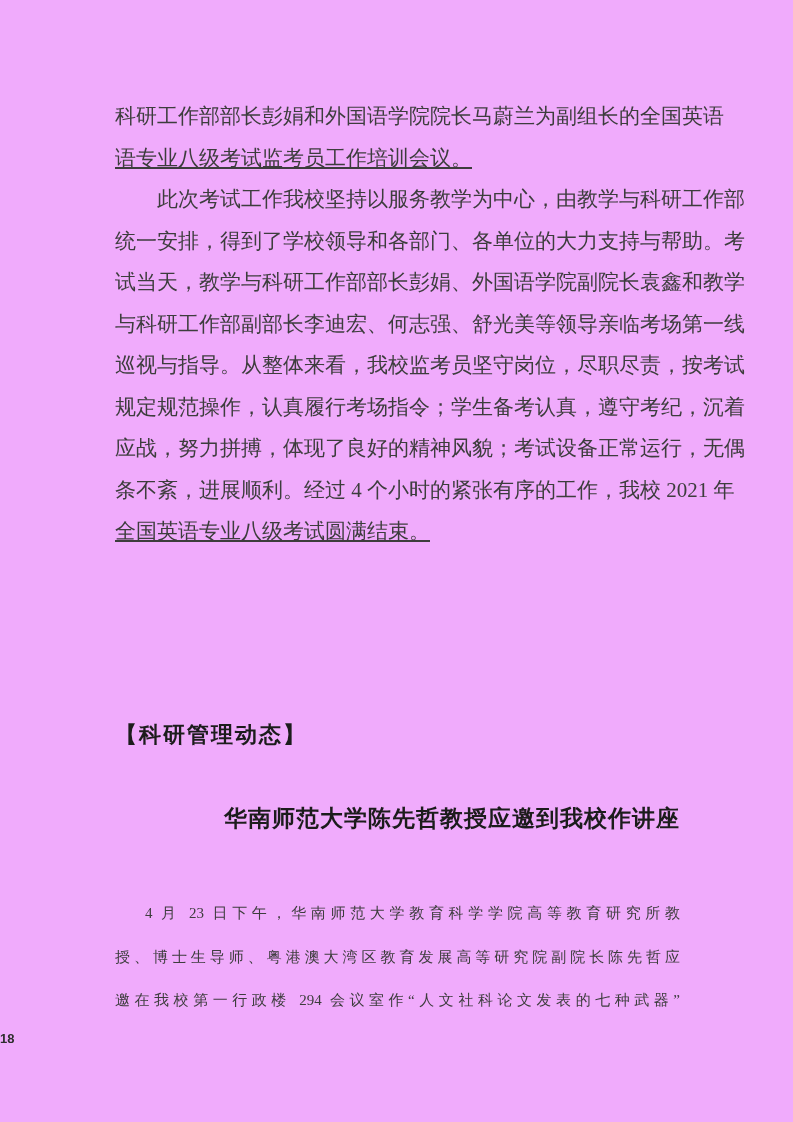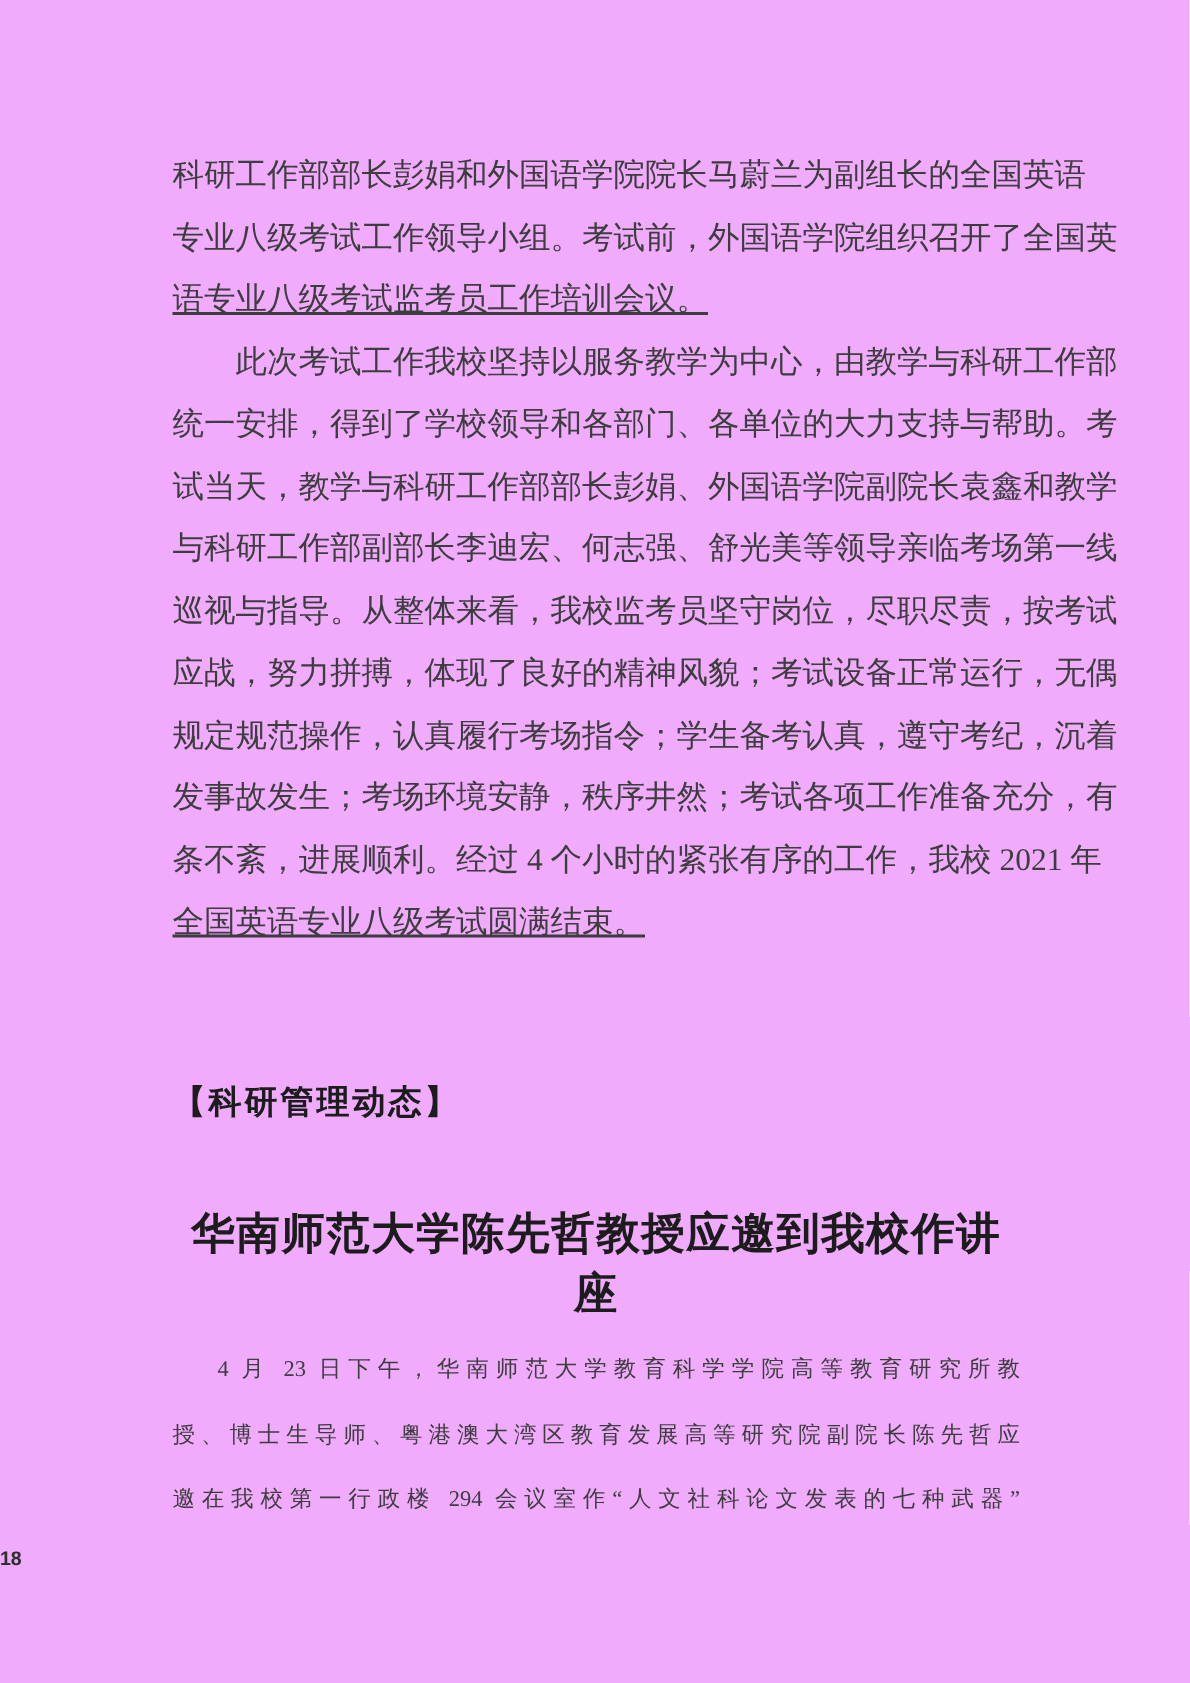--- a/index.html
+++ b/index.html
@@ -50,23 +50,23 @@
     font-size: 22px;
     font-weight: bold;
     letter-spacing: 2px;
     color: #1c1c1c;
   }
   .article-title {
     position: absolute;
     left: 115px;
     top: 803px;
     width: 565px;
-    text-align: center;
+    text-align: right;
     font-family: "Liberation Sans", "DejaVu Sans", sans-serif;
-    font-size: 29px;
+    font-size: 23px;
     font-weight: bold;
     letter-spacing: 1px;
     color: #1c1c1c;
   }
   .lecture-flow {
     position: absolute;
     left: 115px;
     top: 892px;
     width: 565px;
     font-size: 15px;
@@ -84,32 +84,30 @@
   }
 </style>
 </head>
 <body>
 
 <div class="page">
 
   <div class="body-flow">
     <div>
       <div class="doc-line">科研工作部部长彭娟和外国语学院院长马蔚兰为副组长的全国英语</div>
-      <div class="doc-line">专业八级考试工作领导小组。考试前，外国语学院组织召开了全国英</div>
       <div class="doc-line para-end">语专业八级考试监考员工作培训会议。</div>
     </div>
     <div>
       <div class="doc-line indent">此次考试工作我校坚持以服务教学为中心，由教学与科研工作部</div>
       <div class="doc-line">统一安排，得到了学校领导和各部门、各单位的大力支持与帮助。考</div>
       <div class="doc-line">试当天，教学与科研工作部部长彭娟、外国语学院副院长袁鑫和教学</div>
       <div class="doc-line">与科研工作部副部长李迪宏、何志强、舒光美等领导亲临考场第一线</div>
       <div class="doc-line">巡视与指导。从整体来看，我校监考员坚守岗位，尽职尽责，按考试</div>
+      <div class="doc-line">规定规范操作，认真履行考场指令；学生备考认真，遵守考纪，沉着</div>
       <div class="doc-line">应战，努力拼搏，体现了良好的精神风貌；考试设备正常运行，无偶</div>
-      <div class="doc-line">规定规范操作，认真履行考场指令；学生备考认真，遵守考纪，沉着</div>
-      <div class="doc-line">发事故发生；考场环境安静，秩序井然；考试各项工作准备充分，有</div>
       <div class="doc-line">条不紊，进展顺利。经过 4 个小时的紧张有序的工作，我校 2021 年</div>
       <div class="doc-line para-end">全国英语专业八级考试圆满结束。</div>
     </div>
   </div>
 
 
   <div class="section-heading">【科研管理动态】</div>
 
   <div class="article-title">华南师范大学陈先哲教授应邀到我校作讲座</div>
 

